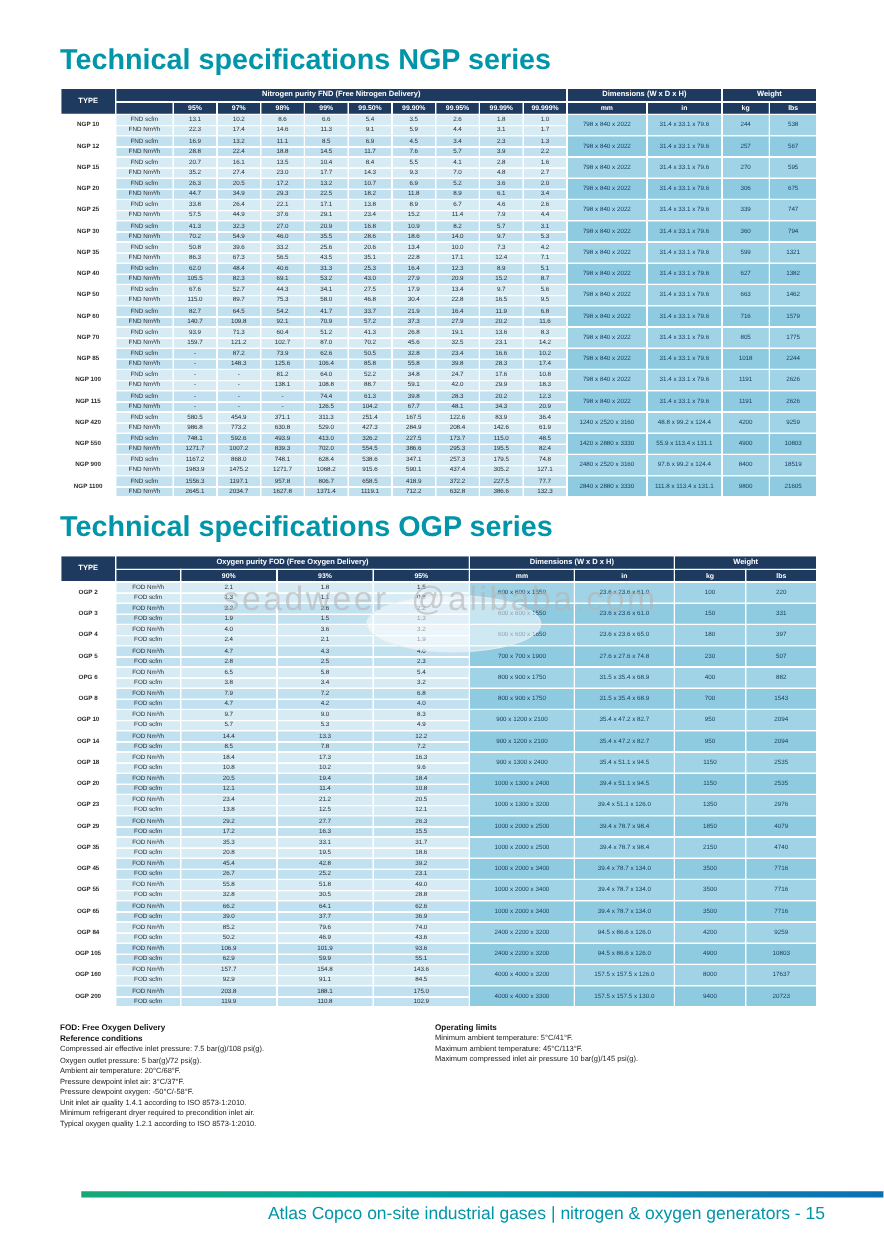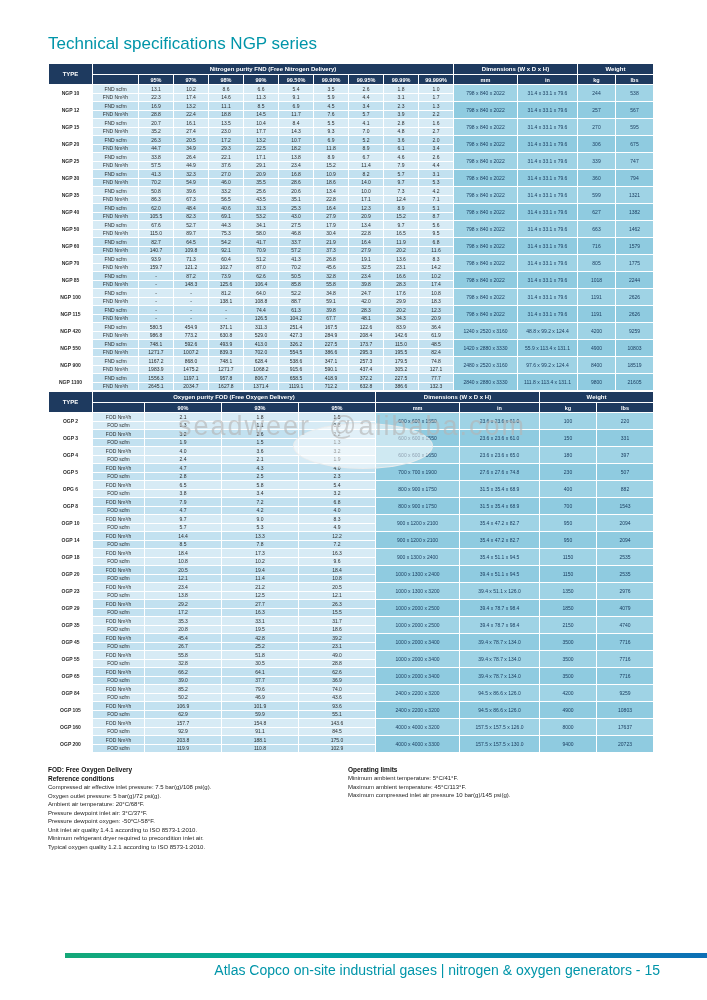--- a/index.html
+++ b/index.html
@@ -1,20 +1,20 @@
 <!DOCTYPE html>
 <html><head>
 <meta charset="utf-8">
 <style>
   * { box-sizing: border-box; margin: 0; padding: 0; }
   html, body { width: 707px; height: 1000px; background: #ffffff; font-family: "Liberation Sans", sans-serif; }
   .page { position: relative; width: 707px; height: 1000px; overflow: hidden; background: #fff; }
   .content { position: absolute; left: 48px; top: 24px; width: 611px; }
 
-  h2.title { color: #0095a9; font-size: 17px; font-weight: normal; margin: 10px 0 9px 0; letter-spacing: 0; }
+  h2.title { color: #0095a9; font-size: 23px; font-weight: bold; margin: 10px 0 9px 0; letter-spacing: 0; }
 
   table.spec { border-collapse: collapse; table-layout: fixed; width: 605px; }
   table.spec th, table.spec td {
     border: 1px solid #ffffff; overflow: hidden; white-space: nowrap;
     text-align: center; vertical-align: middle; padding: 0 1px;
   }
   table.spec thead th { background: #1e3a5f; color: #ffffff; font-weight: bold; }
   th.banner { font-size: 6px; height: 11px; }
   th.sub { font-size: 5.5px; height: 10px; }
   th.type-h { font-size: 6px; }
@@ -606,20 +606,21 @@
             <td class="val">1371.4</td>
             <td class="val">1119.1</td>
             <td class="val">712.2</td>
             <td class="val">632.8</td>
             <td class="val">386.6</td>
             <td class="val">132.3</td>
           </tr>
         </tbody>
     </table>
 
+    <h2 class="title">Technical specifications OGP series</h2>
 
     <div class="ogp-wrap">
       <table class="spec">
         <colgroup>
           <col style="width:44px">
             <col style="width:52px">
           <col span="3" style="width:77px">
           <col style="width:84px">
             <col style="width:80px">
           <col style="width:57px">

